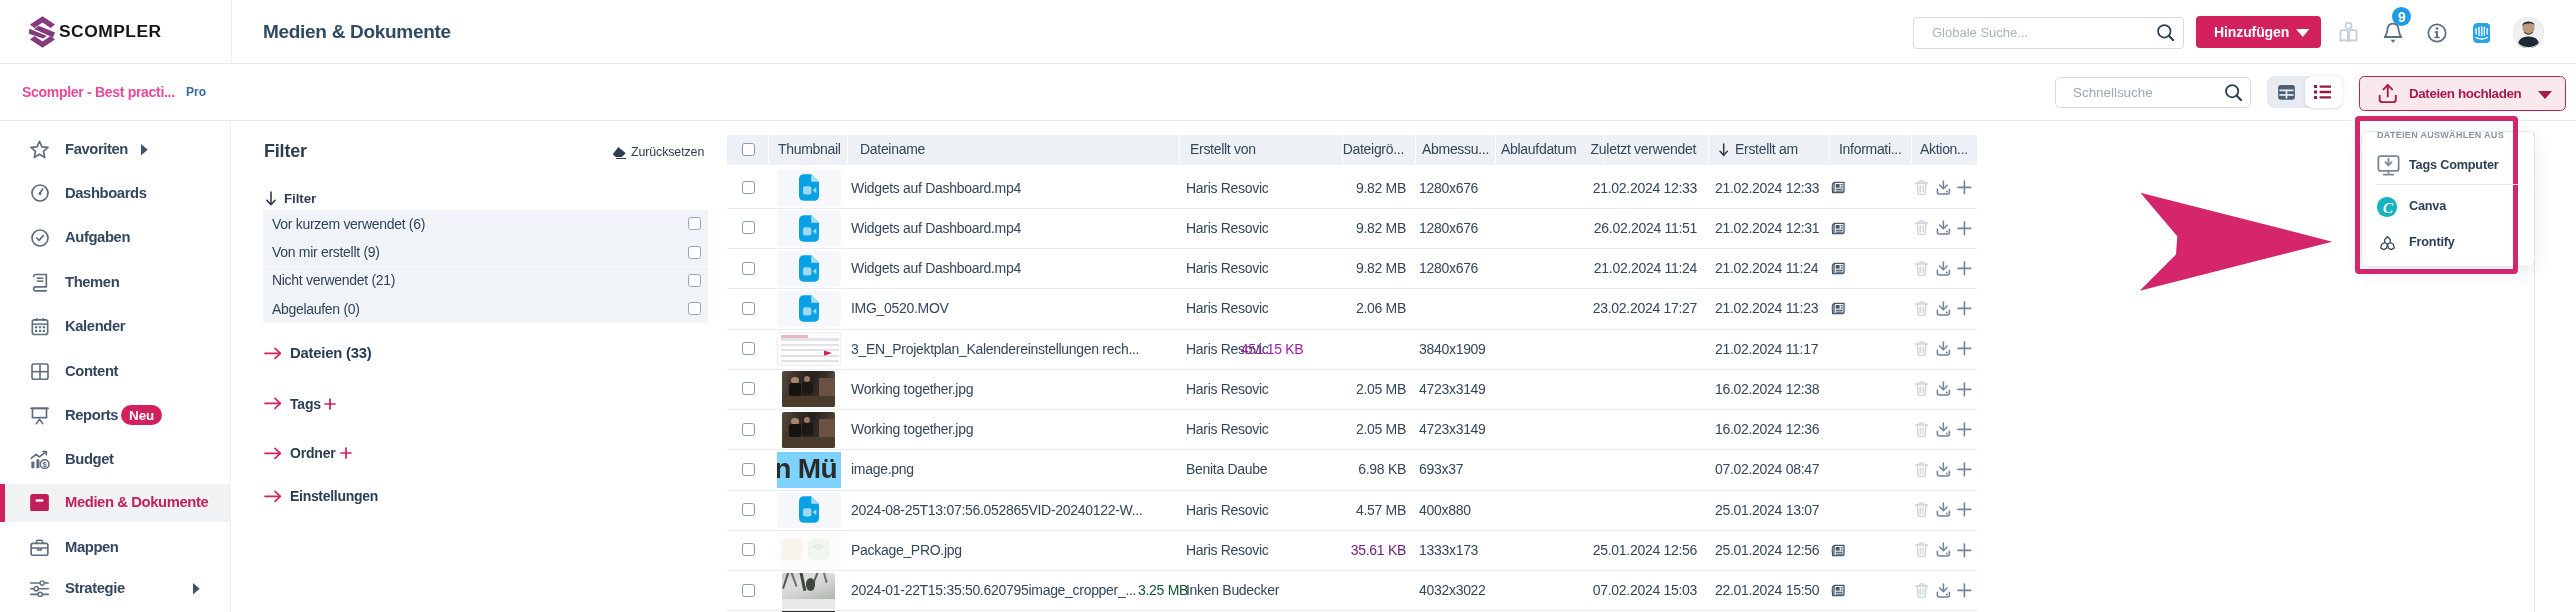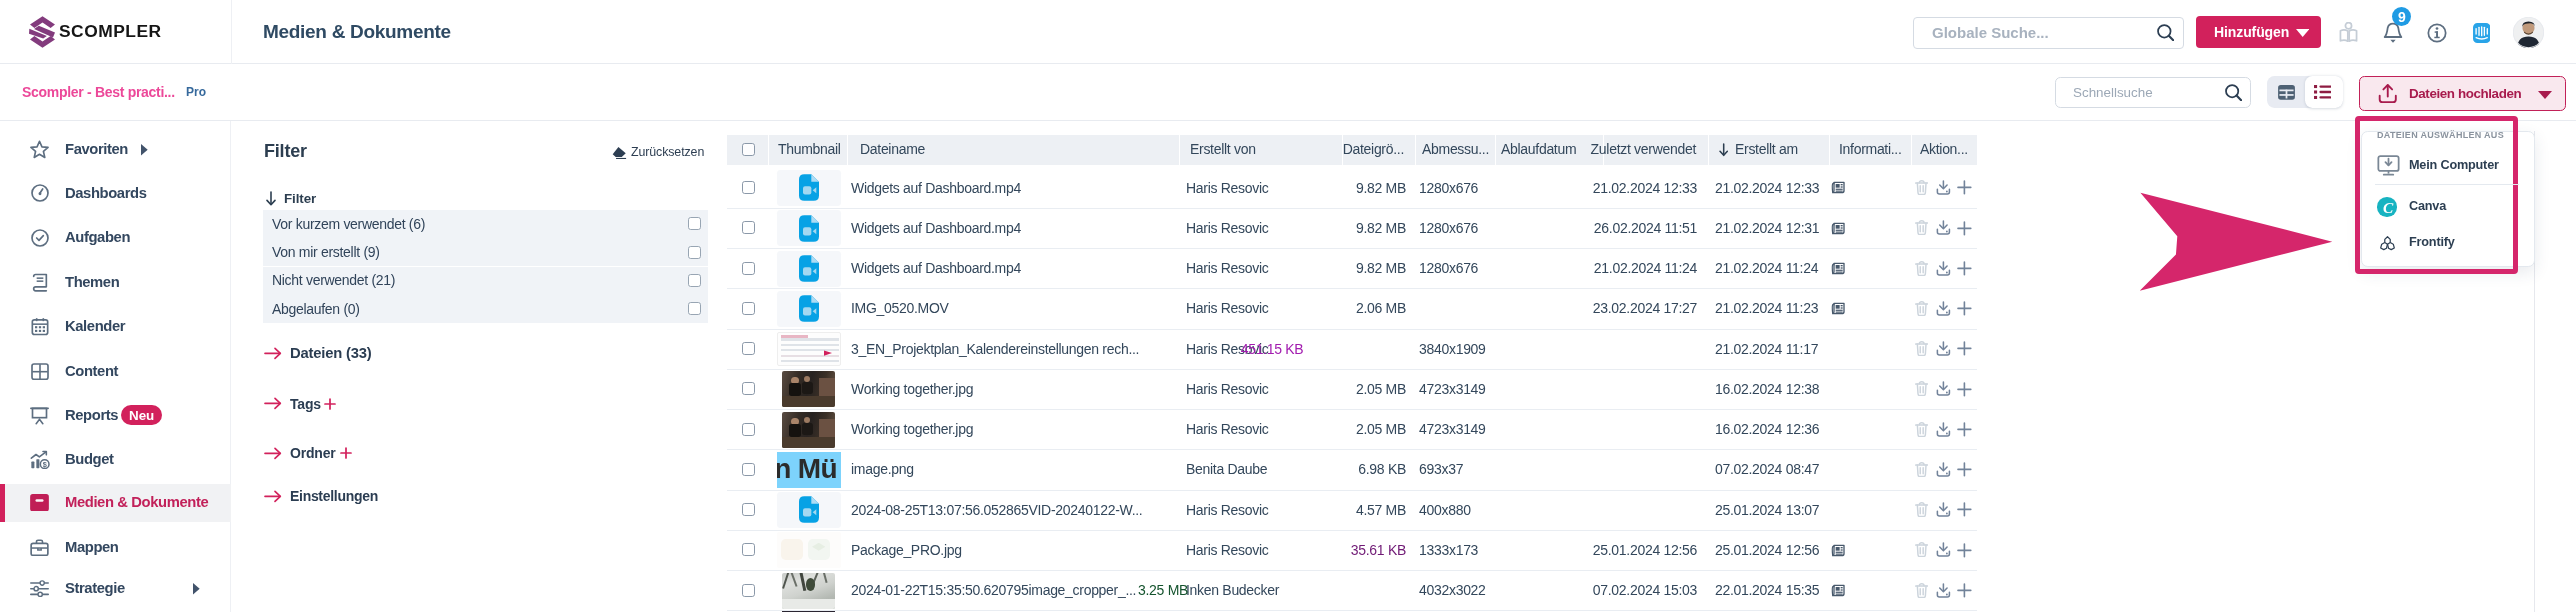--- a/index.html
+++ b/index.html
@@ -16,21 +16,21 @@
 <g fill="#833b7d">
 <path d="M1.5 14 L20 1.5 L38.5 14 L32 19 L20 11 L8 19 Z"></path>
 <path d="M14.5 15.8 L38.5 25.8 L35.5 33 L7.5 20.6 Z"></path>
 <path d="M0.5 20 L26.5 30.9 L21.1 34.5 L0 27.7 Z"></path>
 <path d="M1.5 36 L8 31 L20 39 L32 31 L38.5 36 L20 48.5 Z"></path>
 </g>
     </svg>
 <div class="txt" style="left:59px;top:23px;font-size:17.4px;font-weight:bold;color:#161616;letter-spacing:0.5px;line-height:17.4px">SCOMPLER</div>
 <div class="txt" style="left:263px;top:22px;font-size:19px;font-weight:bold;color:#2f4a63;letter-spacing:-0.3px;line-height:19px">Medien &amp; Dokumente</div>
 <div class="abs" style="left:1913px;top:17px;width:271px;height:32px;border:1.3px solid #d5dbe3;border-radius:4px;background:#fff"></div>
-<div class="txt" style="left:1932px;top:26px;font-size:15px;font-weight:bold;color:#a8b2bf;letter-spacing:0px;line-height:13.4px">Globale Suche...</div>
+<div class="txt" style="left:1932px;top:26px;font-size:13px;font-weight:normal;color:#a8b2bf;letter-spacing:0px;line-height:13.4px">Globale Suche...</div>
 <svg class="abs" style="left:2157px;top:24px" width="17.4" height="17.4" viewBox="0 0 26 26">
       <circle cx="10.92" cy="10.92" r="9.36" fill="none" stroke="#2c3e52" stroke-width="2.6"></circle>
       <line x1="17.68" y1="17.68" x2="24.7" y2="24.7" stroke="#2c3e52" stroke-width="3.2" stroke-linecap="round"></line>
     </svg>
 <div class="abs" style="left:2196px;top:16px;width:125px;height:32px;background:#d2215c;border-radius:4px"></div>
 <div class="txt" style="left:2214px;top:25px;font-size:14px;font-weight:bold;color:#fff;letter-spacing:-0.1px;line-height:14px">Hinzufügen</div>
 <svg class="abs" style="left:2296px;top:29px" width="13.4" height="8" viewBox="0 0 20 12">
       <path d="M0 0 L20 0 L10.0 12 Z" fill="#fff"></path>
     </svg>
 <svg class="abs" style="left:2339px;top:22px" width="19" height="21.5" viewBox="0 0 28 32">
@@ -744,21 +744,21 @@
         <div class="abs" style="left:32px;top:-2px;width:2px;height:16px;background:#5c615a;transform:rotate(22deg)"></div>
         <div class="abs" style="left:42px;top:-2.7px;width:2px;height:13.4px;background:#6a6f68;transform:rotate(-15deg)"></div>
         <div class="abs" style="left:24px;top:5.4px;width:9.4px;height:12.7px;border-radius:50%;background:#3e4a39"></div>
         <div class="abs" style="left:0;top:25.5px;width:53px;height:10px;background:#e8eae7"></div>
     </div>
 <div class="txt" style="left:851px;top:583px;font-size:14px;font-weight:normal;color:#33475b;letter-spacing:-0.3px;line-height:14px">2024-01-22T15:35:50.620795image_cropper_...</div>
 <div class="txt" style="left:1186px;top:583px;font-size:14px;font-weight:normal;color:#33475b;letter-spacing:-0.3px;line-height:14px">Inken Budecker</div>
 <div class="txt" style="left:1138px;top:583px;width:268px;text-align:left;font-size:14px;font-weight:normal;color:#14532d;letter-spacing:-0.3px;line-height:14px">3.25 MB</div>
 <div class="txt" style="left:1419px;top:583px;font-size:14px;font-weight:normal;color:#33475b;letter-spacing:-0.3px;line-height:14px">4032x3022</div>
 <div class="txt" style="left:1429px;top:583px;width:268px;text-align:right;font-size:14px;font-weight:normal;color:#33475b;letter-spacing:-0.3px;line-height:14px">07.02.2024 15:03</div>
-<div class="txt" style="left:1715px;top:583px;font-size:14px;font-weight:normal;color:#33475b;letter-spacing:-0.3px;line-height:14px">22.01.2024 15:35</div>
+<div class="txt" style="left:1715px;top:583px;font-size:14px;font-weight:normal;color:#33475b;letter-spacing:-0.3px;line-height:14px">22.01.2024 15:50</div>
 <svg class="abs" style="left:1831px;top:584px" width="14" height="12.7" viewBox="0 0 21 19">
       <g stroke="#47586b" fill="none" stroke-width="2">
 <path d="M4.5 2 L4.5 14 Q4.5 17.5 2.5 17.5 L16 17.5 Q19.5 17.5 19.5 14.5 L19.5 2 Z" stroke-linejoin="round"></path>
 <path d="M4.5 5 Q4.5 2 2.8 3.5 Q1.2 5 2.5 17.5" stroke-width="1.8"></path>
       </g>
 <rect x="7" y="4.5" width="6" height="5.5" fill="#47586b"></rect>
 <rect x="14.5" y="4.5" width="3" height="2" fill="#47586b"></rect>
 <rect x="14.5" y="8" width="3" height="2" fill="#47586b"></rect>
 <rect x="7" y="11.5" width="10.5" height="1.8" fill="#47586b"></rect>
 <rect x="7" y="14.3" width="10.5" height="1.8" fill="#47586b"></rect>
@@ -794,21 +794,21 @@
 <div class="txt" style="left:2377px;top:131px;font-size:9px;font-weight:bold;color:#8a939e;letter-spacing:0.3px;line-height:9px">DATEIEN AUSWÄHLEN AUS</div>
 <svg class="abs" style="left:2377px;top:154px" width="23" height="23" viewBox="0 0 34 34">
       <g stroke="#7a8795" stroke-width="2.6" fill="none">
 <rect x="2" y="3" width="30" height="22" rx="3"></rect>
 <line x1="17" y1="7" x2="17" y2="16" stroke-linecap="round"></line>
 <path d="M12.5 12 L17 16.8 L21.5 12" stroke-linecap="round" stroke-linejoin="round"></path>
 <line x1="17" y1="25" x2="17" y2="29"></line>
 <line x1="10" y1="30.5" x2="24" y2="30.5" stroke-linecap="round"></line>
       </g>
     </svg>
-<div class="txt" style="left:2409px;top:159px;font-size:12.7px;font-weight:bold;color:#2d3f52;letter-spacing:-0.2px;line-height:12.7px">Mein Computer</div>
+<div class="txt" style="left:2409px;top:159px;font-size:12.7px;font-weight:bold;color:#2d3f52;letter-spacing:-0.2px;line-height:12.7px">Tags Computer</div>
 <div class="abs" style="left:2375px;top:184px;width:144px;height:1.3px;background:#e4e9ef"></div>
 <div class="abs" style="left:2377px;top:197px;width:19.5px;height:19.5px;border-radius:50%;background:#17b3c1"></div>
 <div class="txt" style="left:2383px;top:200px;font-size:15.4px;font-weight:bold;font-style:italic;font-family:'Liberation Serif',serif;color:#fff;line-height:15.4px">C</div>
 <div class="txt" style="left:2409px;top:200px;font-size:12.7px;font-weight:bold;color:#2d3f52;letter-spacing:-0.2px;line-height:12.7px">Canva</div>
 <svg class="abs" style="left:2379px;top:235px" width="17" height="17" viewBox="0 0 25 25">
       <g stroke="#2d3f52" stroke-width="1.8" fill="none" stroke-linejoin="round">
 <path d="M12.5 2.5 L16.5 6.5 L16.5 11 L12.5 13.5 L8.5 11 L8.5 6.5 Z"></path>
 <path d="M8.5 11 L4 13.5 L2.5 19 L7 21.5 L11 19.5 L12.5 13.5"></path>
 <path d="M16.5 11 L21 13.5 L22.5 19 L18 21.5 L14 19.5 L12.5 13.5"></path>
       </g>

